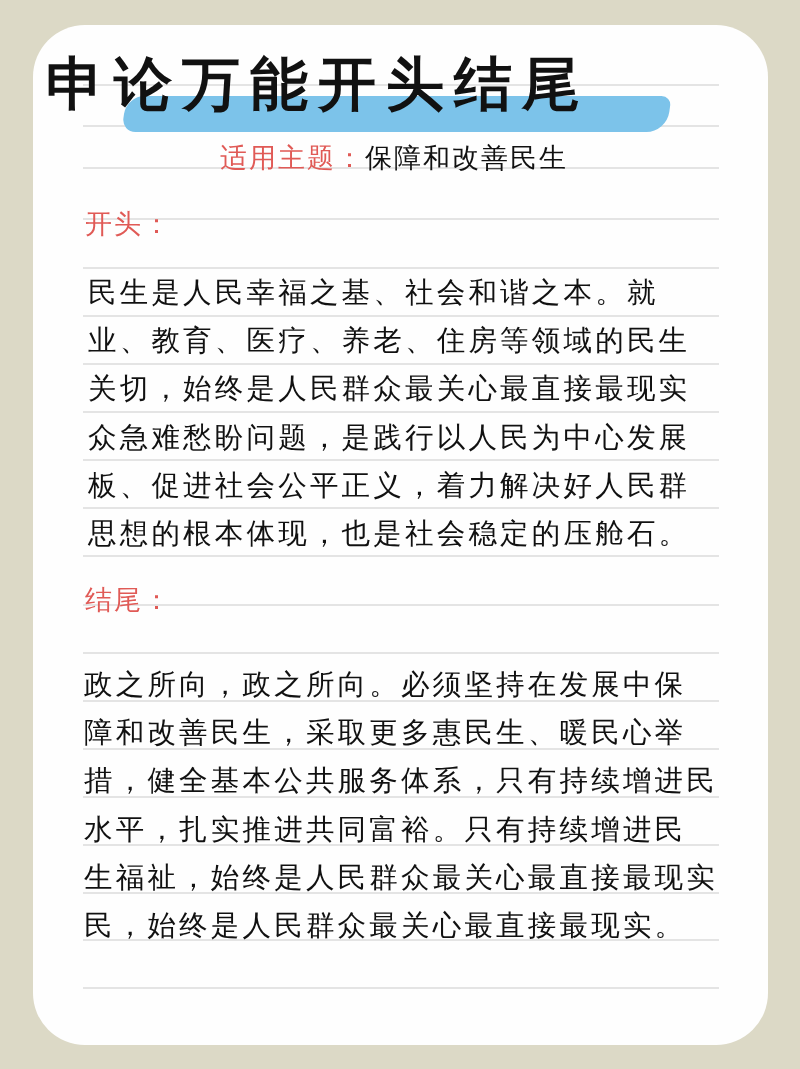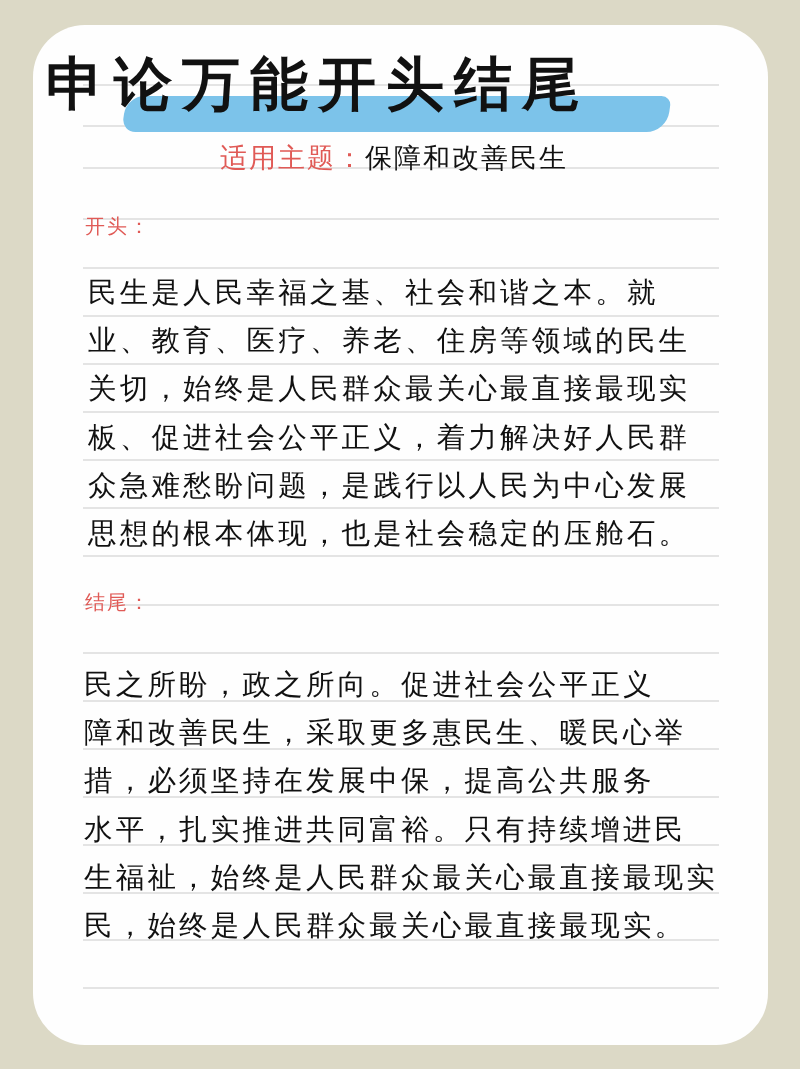--- a/index.html
+++ b/index.html
@@ -29,22 +29,22 @@
     font-size: 58px; font-weight: bold; color: #111; letter-spacing: 10px;
     line-height: 80px;
   }
   .subtitle {
     position: absolute; left: 0; top: 138px; width: 788px; text-align: center;
     font-size: 27px; line-height: 40px; letter-spacing: 2px;
   }
   .subtitle .lbl { color: #e05a56; }
   .subtitle .val { color: #111; }
   .section-label {
-    position: absolute; left: 85px; font-size: 20px; color: #e05a56;
-    line-height: 40px; letter-spacing: 2px;
+    position: absolute; left: 85px; font-size: 27px; color: #e05a56;
+    line-height: 40px; letter-spacing: 2px; font-family: Liberation Mono, monospace;
   }
   .para {
     position: absolute; left: 88px; width: 630px;
     font-family: Liberation Sans, sans-serif;
     font-size: 28.5px; color: #111; line-height: 48.2px;
     letter-spacing: 3.2px;
   }
   .para .line { display: block; white-space: nowrap; }
 </style>
 </head>
@@ -80,26 +80,26 @@
 
 <div class="subtitle">
   <span class="lbl">适用主题：</span><span class="val">保障和改善民生</span>
 </div>
 
 <div class="section-label" style="top:206px">开头：</div>
 <div class="para" style="top:268px">
   <span class="line">民生是人民幸福之基、社会和谐之本。就</span>
   <span class="line">业、教育、医疗、养老、住房等领域的民生</span>
   <span class="line">关切，始终是人民群众最关心最直接最现实</span>
+  <span class="line">众急难愁盼问题，是践行以人民为中心发展</span>
   <span class="line">板、促进社会公平正义，着力解决好人民群</span>
-  <span class="line">众急难愁盼问题，是践行以人民为中心发展</span>
   <span class="line">思想的根本体现，也是社会稳定的压舱石。</span>
 </div>
 
 <div class="section-label" style="top:582px">结尾：</div>
 <div class="para" style="top:660px; left:84px">
-  <span class="line">民之所盼，政之所向。促进社会公平正义</span>
+  <span class="line">政之所向，政之所向。必须坚持在发展中保</span>
   <span class="line">障和改善民生，采取更多惠民生、暖民心举</span>
-  <span class="line">措，必须坚持在发展中保，提高公共服务</span>
+  <span class="line">措，健全基本公共服务体系，只有持续增进民</span>
   <span class="line">水平，扎实推进共同富裕。只有持续增进民</span>
   <span class="line">生福祉，始终是人民群众最关心最直接最现实</span>
   <span class="line">民，始终是人民群众最关心最直接最现实。</span>
 </div>
 
 </body></html>

